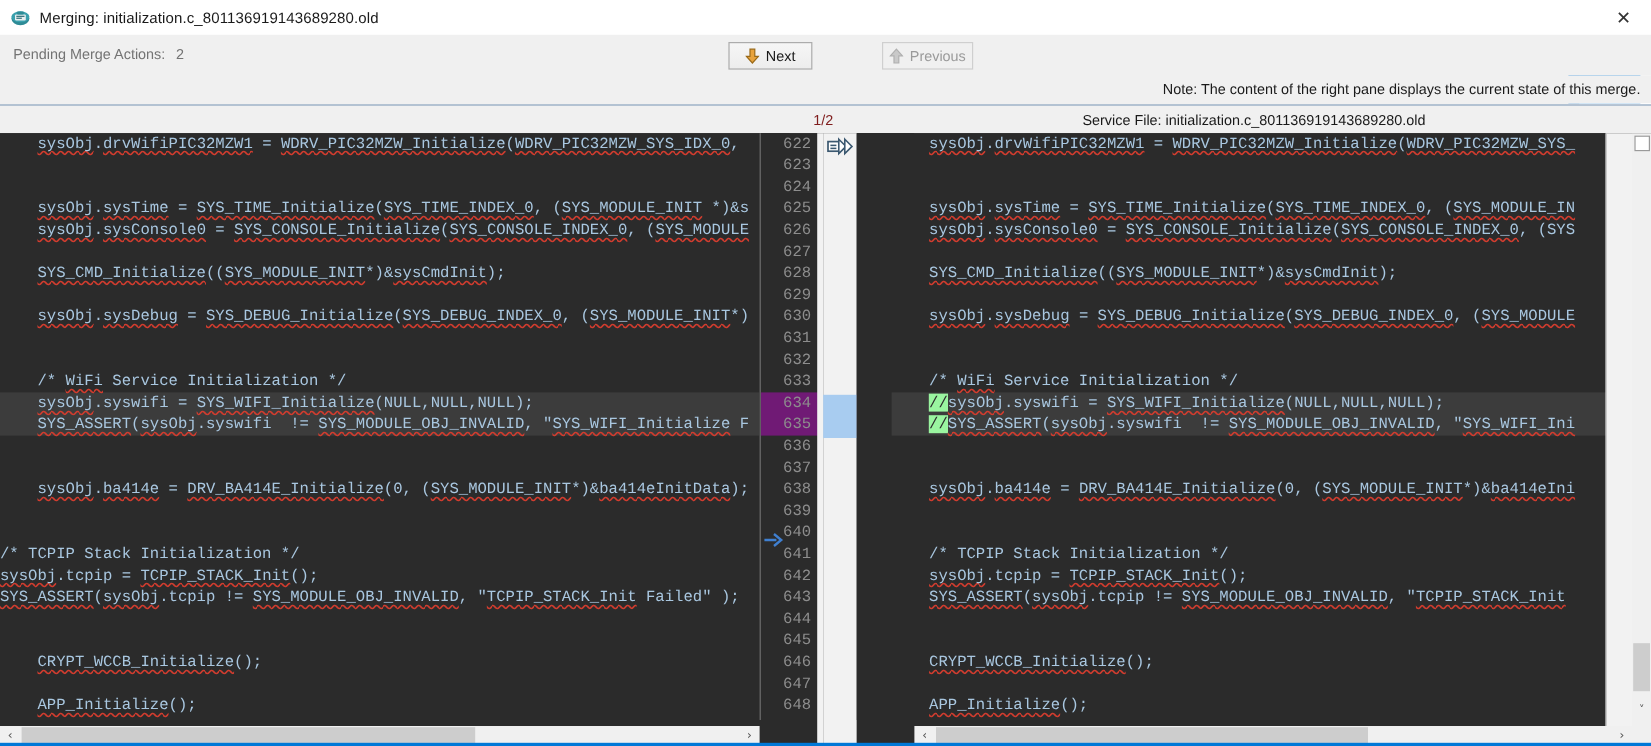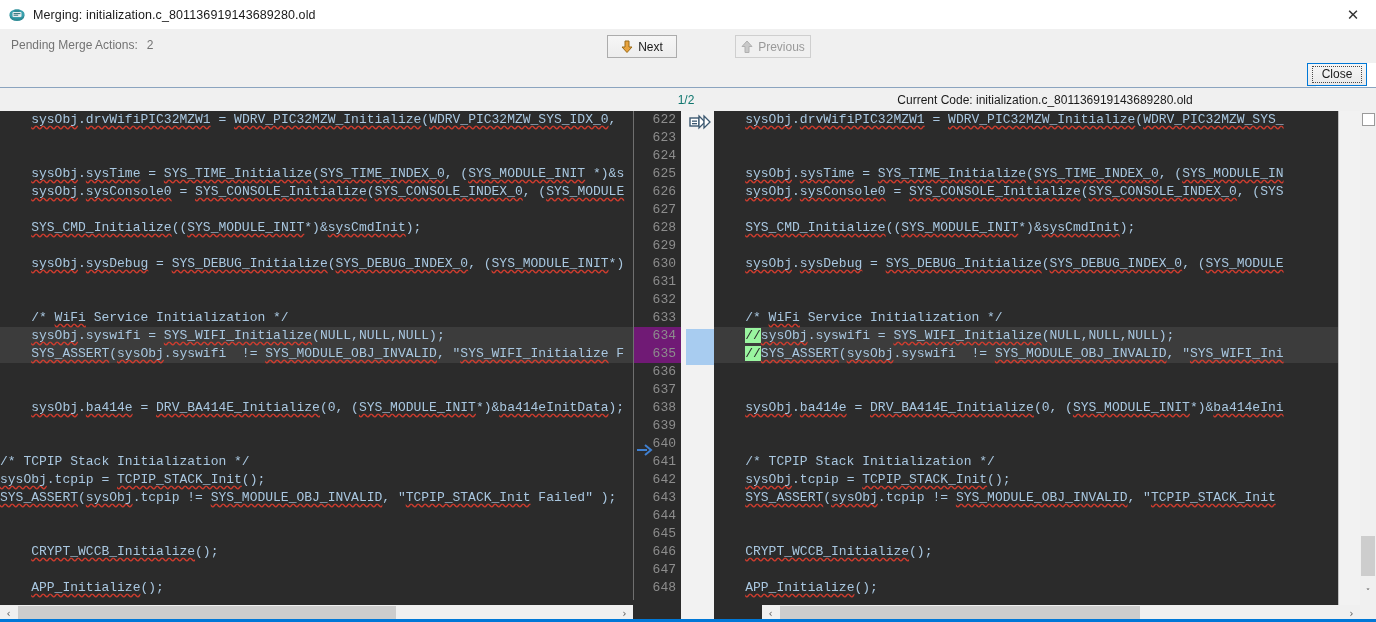--- a/index.html
+++ b/index.html
@@ -72,40 +72,40 @@
   .note b{font-weight:normal;}
 
   
   .headerstrip{
     position:absolute;left:0;top:87px;width:1376px;height:24px;
     background:#f0f0f0;border-top:1px solid #8ba4bf;
   }
   .hdr-left{position:absolute;left:0;top:0;width:658px;height:24px;
     display:flex;align-items:center;justify-content:center;font-size:12px;color:#1a1a1a;}
   .hdr-mid{position:absolute;left:658px;top:0;width:56px;height:24px;
-    display:flex;align-items:center;justify-content:center;font-size:12px;color:#0f766e;}
+    display:flex;align-items:center;justify-content:center;font-size:12px;color:#7f1d1d;}
   .hdr-right{position:absolute;left:714px;top:0;width:662px;height:24px;
     display:flex;align-items:center;justify-content:center;font-size:12px;color:#1a1a1a;}
 
   
   .diffarea{position:absolute;left:0;top:111px;width:1376px;height:511px;background:#2b2b2b;}
 
   .pane{position:absolute;top:0;background:#2b2b2b;overflow:hidden;}
   .pane-left{left:0;width:658px;height:511px;}
   .pane-right{left:714px;width:646px;height:511px;}
 
   .code{
     position:absolute;top:0;
     font-family:"Liberation Mono","DejaVu Sans Mono",monospace;
     font-size:13px;line-height:18px;
     white-space:pre;
     color:#a9c7e0;
   }
   .code-left{left:0;width:633px;height:489px;overflow:hidden;}
-  .code-right{left:0;width:625px;height:489px;overflow:hidden;}
+  .code-right{left:0;width:625px;height:489px;overflow:hidden;padding-left:29px;}
 
   .ln{
     height:18px;line-height:18px;white-space:pre;display:block;
     padding-left:0;
   }
   .ln.hl{background:#3c3c3c;}
   .ln-inner{display:inline-block;}
 
   
   .sq{
@@ -216,24 +216,30 @@
         </svg>
       </span>
       <span class="lbl">Previous</span>
     </div>
 
     <div class="btn-close">
       <span class="inner">Close</span>
     </div>
   </div>
 
+  <div class="noteline">
+    <div class="note">
+      <b>Note:</b>
+      <span>The content of the right pane displays the current state of this merge.</span>
+    </div>
+  </div>
 
   <div class="headerstrip">
     <div class="hdr-mid">1/2</div>
-    <div class="hdr-right">Current Code: initialization.c_801136919143689280.old</div>
+    <div class="hdr-right">Service File: initialization.c_801136919143689280.old</div>
   </div>
 
   <div class="diffarea">
 
     <div class="pane pane-left">
       <div class="code code-left" id="leftcode"><div class="ln"><span class="ln-inner">    <span class="sq">sysObj</span>.<span class="sq">drvWifiPIC32MZW1</span> = <span class="sq">WDRV_PIC32MZW_Initialize</span>(<span class="sq">WDRV_PIC32MZW_SYS_IDX_0</span>,</span></div><div class="ln"><span class="ln-inner">&nbsp;</span></div><div class="ln"><span class="ln-inner">&nbsp;</span></div><div class="ln"><span class="ln-inner">    <span class="sq">sysObj</span>.<span class="sq">sysTime</span> = <span class="sq">SYS_TIME_Initialize</span>(<span class="sq">SYS_TIME_INDEX_0</span>, (<span class="sq">SYS_MODULE_INIT</span> *)&amp;s</span></div><div class="ln"><span class="ln-inner">    <span class="sq">sysObj</span>.<span class="sq">sysConsole0</span> = <span class="sq">SYS_CONSOLE_Initialize</span>(<span class="sq">SYS_CONSOLE_INDEX_0</span>, (<span class="sq">SYS_MODULE</span></span></div><div class="ln"><span class="ln-inner">&nbsp;</span></div><div class="ln"><span class="ln-inner">    <span class="sq">SYS_CMD_Initialize</span>((<span class="sq">SYS_MODULE_INIT</span>*)&amp;<span class="sq">sysCmdInit</span>);</span></div><div class="ln"><span class="ln-inner">&nbsp;</span></div><div class="ln"><span class="ln-inner">    <span class="sq">sysObj</span>.<span class="sq">sysDebug</span> = <span class="sq">SYS_DEBUG_Initialize</span>(<span class="sq">SYS_DEBUG_INDEX_0</span>, (<span class="sq">SYS_MODULE_INIT</span>*)</span></div><div class="ln"><span class="ln-inner">&nbsp;</span></div><div class="ln"><span class="ln-inner">&nbsp;</span></div><div class="ln"><span class="ln-inner">    /* <span class="sq">WiFi</span> Service Initialization */</span></div><div class="ln hl"><span class="ln-inner">    <span class="sq">sysObj</span>.syswifi = <span class="sq">SYS_WIFI_Initialize</span>(NULL,NULL,NULL);</span></div><div class="ln hl"><span class="ln-inner">    <span class="sq">SYS_ASSERT</span>(<span class="sq">sysObj</span>.syswifi  != <span class="sq">SYS_MODULE_OBJ_INVALID</span>, "<span class="sq">SYS_WIFI_Initialize</span> F</span></div><div class="ln"><span class="ln-inner">&nbsp;</span></div><div class="ln"><span class="ln-inner">&nbsp;</span></div><div class="ln"><span class="ln-inner">    <span class="sq">sysObj</span>.<span class="sq">ba414e</span> = <span class="sq">DRV_BA414E_Initialize</span>(0, (<span class="sq">SYS_MODULE_INIT</span>*)&amp;<span class="sq">ba414eInitData</span>);</span></div><div class="ln"><span class="ln-inner">&nbsp;</span></div><div class="ln"><span class="ln-inner">&nbsp;</span></div><div class="ln"><span class="ln-inner">/* TCPIP Stack Initialization */</span></div><div class="ln"><span class="ln-inner"><span class="sq">sysObj</span>.tcpip = <span class="sq">TCPIP_STACK_Init</span>();</span></div><div class="ln"><span class="ln-inner"><span class="sq">SYS_ASSERT</span>(<span class="sq">sysObj</span>.tcpip != <span class="sq">SYS_MODULE_OBJ_INVALID</span>, "<span class="sq">TCPIP_STACK_Init</span> Failed" );</span></div><div class="ln"><span class="ln-inner">&nbsp;</span></div><div class="ln"><span class="ln-inner">&nbsp;</span></div><div class="ln"><span class="ln-inner">    <span class="sq">CRYPT_WCCB_Initialize</span>();</span></div><div class="ln"><span class="ln-inner">&nbsp;</span></div><div class="ln"><span class="ln-inner">    <span class="sq">APP_Initialize</span>();</span></div><div class="ln"><span class="ln-inner">&nbsp;</span></div></div>
     </div>
     <div class="lnums lnums-left" id="leftnums">
         <span class="n">622</span>
         <span class="n">623</span>

